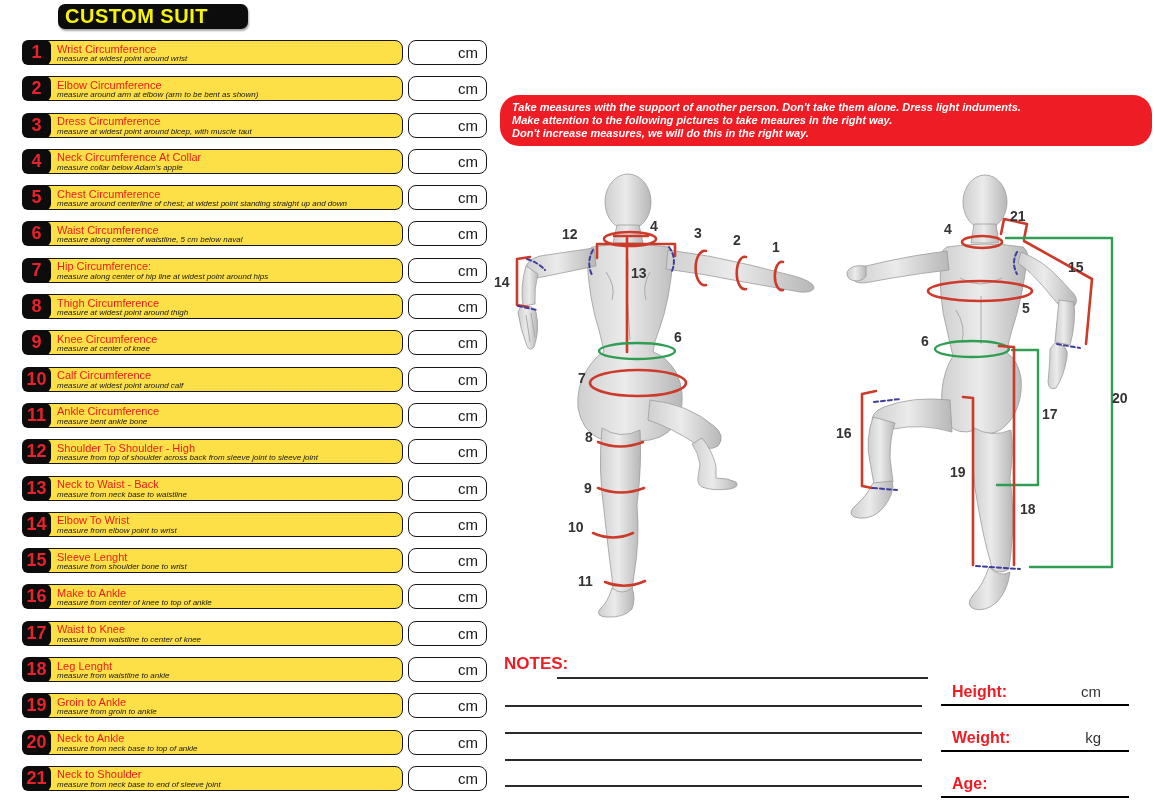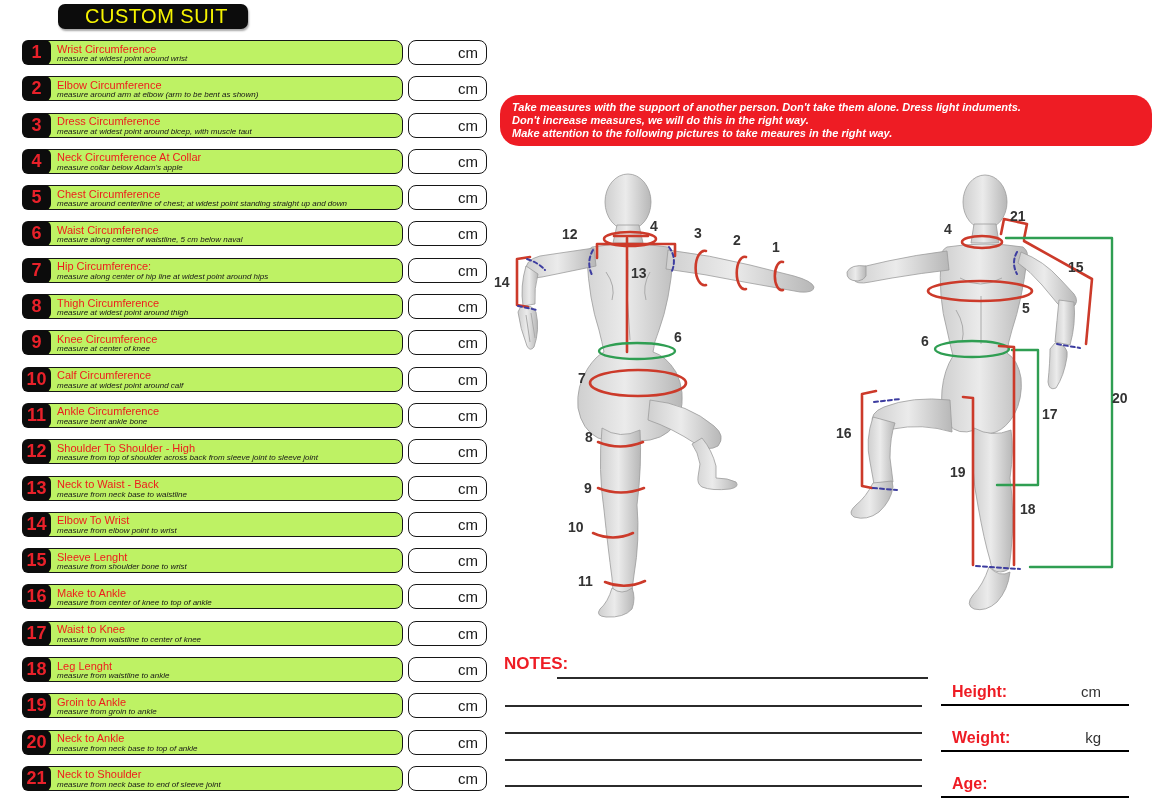--- a/index.html
+++ b/index.html
@@ -3,30 +3,30 @@
 <meta charset="utf-8">
 <style>
   html,body{margin:0;padding:0;background:#fff;}
   .page{position:relative;width:1155px;height:802px;background:#ffffff;overflow:hidden;
         font-family:"Liberation Sans",sans-serif;}
 
   
   .title-bar{position:absolute;left:58px;top:4px;width:190px;height:25px;background:#0c0c0c;
              border-radius:7px;display:flex;align-items:center;padding-left:7px;box-sizing:border-box;
              box-shadow:1px 2px 2px rgba(0,0,0,.35);}
-  .title-bar span{color:#f7f400;font-size:20px;font-weight:normal;letter-spacing:.5px;margin-left:20px;}
+  .title-bar span{color:#f7f400;font-size:20px;font-weight:bold;letter-spacing:.5px;}
 
   
   .rows{position:absolute;left:22px;top:40px;}
   .row{position:relative;height:25px;margin-bottom:11.3px;width:465px;}
   .badge{position:absolute;left:0;top:0;width:29px;height:25px;background:#0c0c0c;border-radius:6px;
          display:flex;align-items:center;justify-content:center;z-index:2;}
   .badge span{color:#e8212a;font-size:18px;font-weight:bold;}
   .label-box{position:absolute;left:6px;top:0;width:375px;height:25px;box-sizing:border-box;
-             border:1.6px solid #161616;border-radius:8px;background:#bef264;padding:2.5px 4px 0 28px;overflow:hidden;}
+             border:1.6px solid #161616;border-radius:8px;background:#fde047;padding:2.5px 4px 0 28px;overflow:hidden;}
   .m-title{color:#ee1c1c;font-size:11px;line-height:11.5px;white-space:nowrap;}
   .m-desc{color:#161616;font-size:8px;line-height:8.5px;white-space:nowrap;font-style:italic;}
   .cm-box{position:absolute;left:386px;top:0;width:79px;height:25px;box-sizing:border-box;
           border:1.6px solid #161616;border-radius:8px;background:#fff;display:flex;align-items:center;
           justify-content:flex-end;padding-right:8px;}
   .cm-box span{font-size:15px;color:#161616;}
 
   
   .warning{position:absolute;left:500px;top:95px;width:652px;height:51px;background:#ee1c24;
            border-radius:19px;box-sizing:border-box;padding:6px 12px;}
@@ -332,22 +332,22 @@
       <div class="m-desc">measure from neck base to end of sleeve joint</div>
     </div>
     <div class="cm-box">
       <span>cm</span>
     </div>
   </div>
 </div>
 
   <div class="warning">
     <div>Take measures with the support of another person. Don't take them alone. Dress light induments.</div>
+    <div>Make attention to the following pictures to take meaures in the right way.</div>
     <div>Don't increase measures, we will do this in the right way.</div>
-    <div>Make attention to the following pictures to take meaures in the right way.</div>
   </div>
 
   <svg class="figures" viewBox="488 152 667 512">
     <defs>
       <linearGradient id="bodyGrad" x1="0" y1="0" x2="1" y2="0">
         <stop offset="0" stop-color="#cfcfcf"></stop>
         <stop offset="0.45" stop-color="#ebebeb"></stop>
         <stop offset="1" stop-color="#b7b7b7"></stop>
       </linearGradient>
     </defs>

